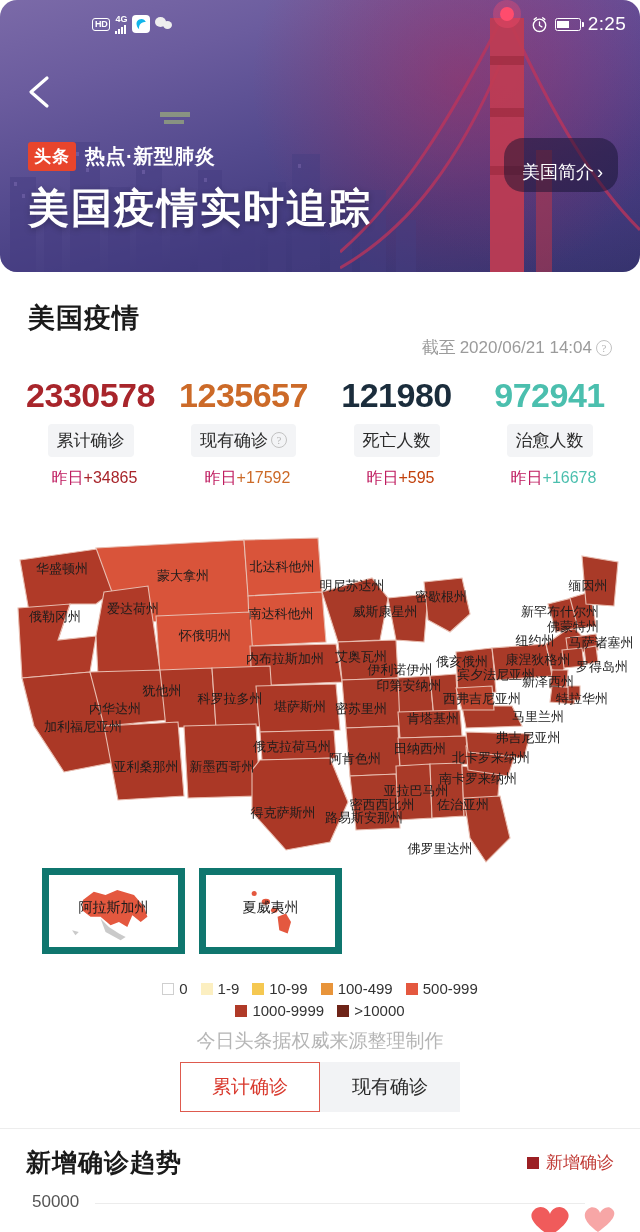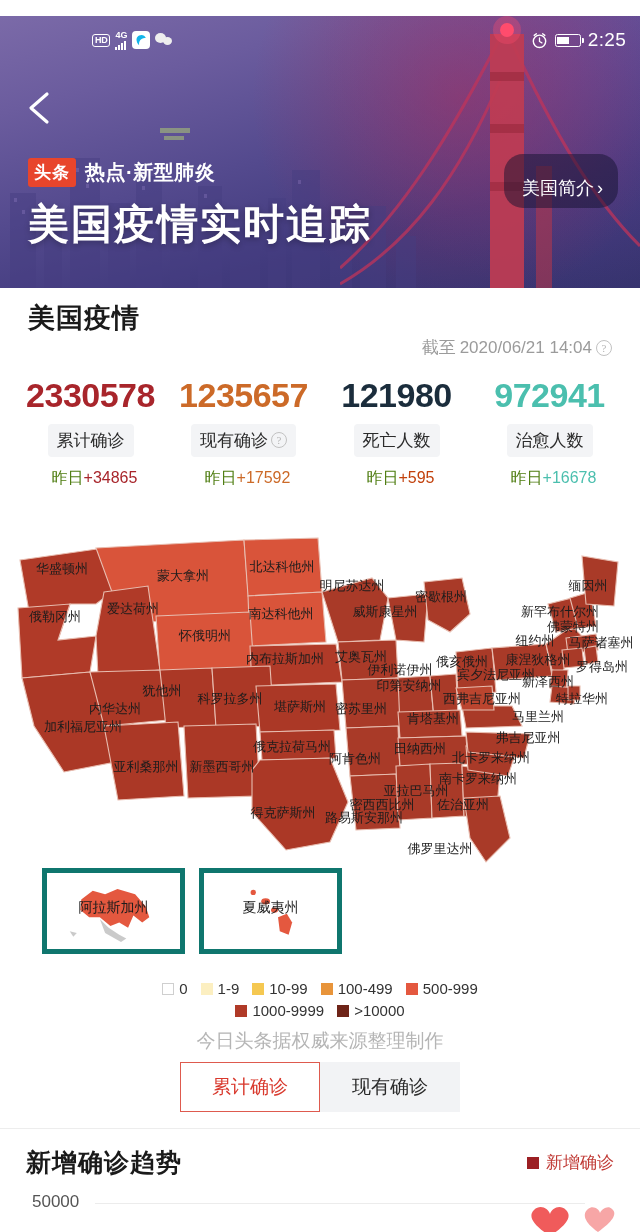--- a/index.html
+++ b/index.html
@@ -6,26 +6,27 @@
   html, body {
     width: 640px; height: 1232px;
     background: #ffffff;
     font-family: "Liberation Sans", "DejaVu Sans", sans-serif;
     overflow: hidden;
   }
   #app { position: relative; width: 640px; height: 1232px; overflow: hidden; }
 
   
   .banner {
-    position: absolute; left: 0; top: 16px; width: 640px; height: 272px;
+    position: absolute; left: 0; top: 0; width: 640px; height: 272px;
     background:
       radial-gradient(circle at 72% 30%, rgba(190,40,80,0.42) 0%, rgba(190,40,80,0) 42%),
       radial-gradient(circle at 88% 12%, rgba(120,70,160,0.35) 0%, rgba(120,70,160,0) 40%),
       linear-gradient(165deg, #7b6aa8 0%, #6b5c9e 22%, #544a8e 48%, #413a7d 72%, #36336e 100%);
     overflow: hidden;
+    border-radius: 17px;
   }
   .banner-city {
     position: absolute; left: 0; bottom: 0; width: 640px; height: 190px;
     opacity: .55;
   }
   .bridge { position: absolute; right: 0; top: 0; width: 300px; height: 272px; }
   .status-bar {
     position: absolute; left: 0; top: 0; width: 640px; height: 48px;
     display: flex; align-items: center; color: #fff;
     font-size: 17px; z-index: 6;
@@ -100,32 +101,32 @@
     display:flex; padding: 0 14px;
   }
   .stat { flex:1; display:flex; flex-direction:column; align-items:center; }
   .stat-num { font-size: 34px; font-weight: 700; letter-spacing:-.5px; line-height:1.05; }
   .stat-label {
     margin-top: 10px; background:#f3f4f6; color:#2b2b2b;
     font-size: 17px; padding: 5px 9px; border-radius: 4px;
     display:flex; align-items:center; gap:3px; white-space:nowrap;
   }
   .stat-delta { margin-top: 11px; font-size: 16px; white-space:nowrap; }
-  .delta-pre { color:#4d7c0f;padding-left:8px; }
+  .delta-pre { color:#be185d;padding-left:8px; }
 
   
   .map-wrap { position:absolute; left:0; top: 520px; width:640px; height: 350px; }
   .map-svg { display:block; width: 640px; height: 350px; }
   .state-label {
     font-family:"Liberation Sans", sans-serif; font-size: 13px; fill:#1c1c1c;
     text-anchor: middle; dominant-baseline: middle;
   }
   .inset-row { position:absolute; left:0; top: 868px; width:640px; display:flex; gap:14px; padding-left: 42px; }
   .inset-box {
-    width: 143px; height: 86px; border:5px solid #0f766e; background:#fff;
+    width: 143px; height: 86px; border:7px solid #0f766e; background:#fff;
     position:relative;
   }
   .inset-label {
     position:absolute; left:0; right:0; top: 46%; transform: translateY(-50%);
     text-align:center; font-size:14px; color:#1c1c1c;
   }
   .inset-svg { position:absolute; inset:0; width:100%; height:100%; }
 
   
   .legend { position:absolute; left:0; top: 980px; width:640px; }

